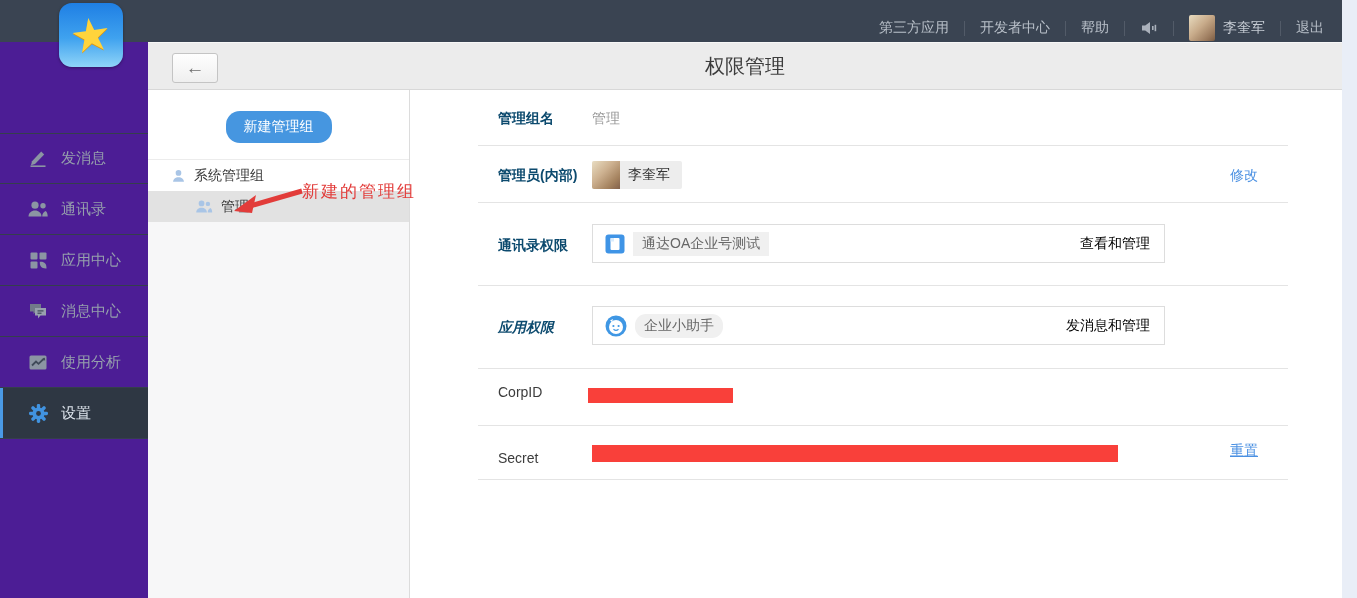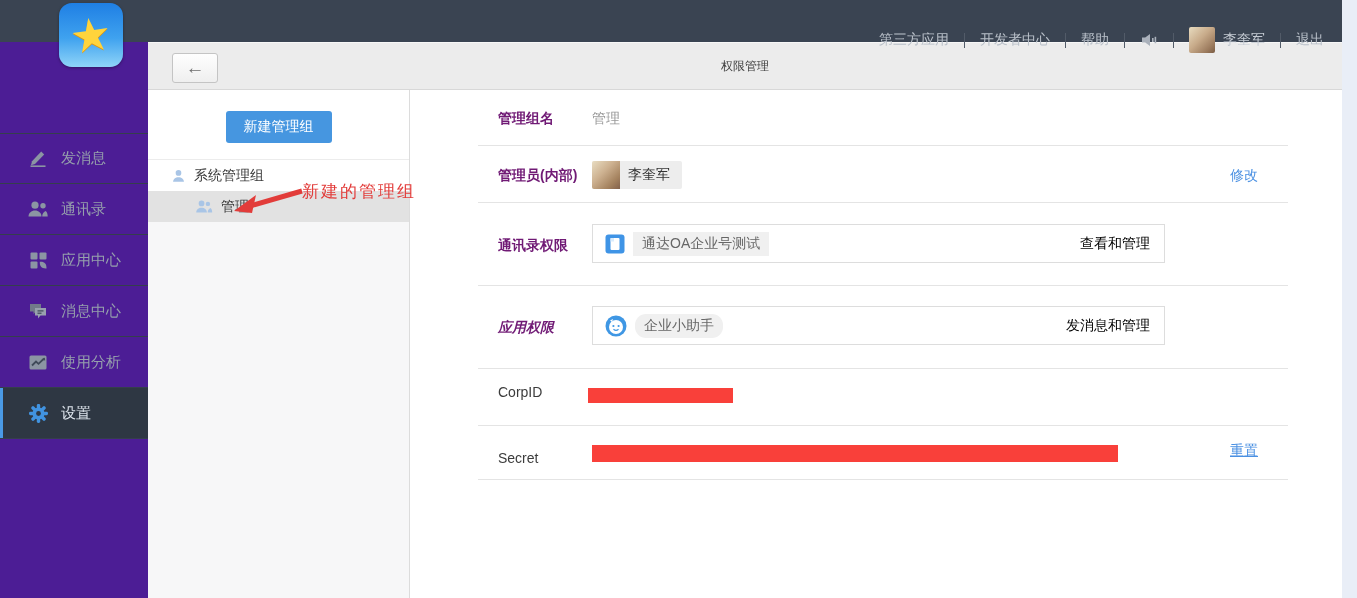--- a/index.html
+++ b/index.html
@@ -4,21 +4,21 @@
 <style>
   * { margin:0; padding:0; box-sizing:border-box; }
   html,body { width:1357px; height:598px; overflow:hidden; }
   body {
     font-family:"Liberation Sans","DejaVu Sans",sans-serif;
     background:#fff; position:relative; color:#333;
   }
   
   .topbar { position:absolute; left:0; top:0; width:1342px; height:42px; background:#3a4452; z-index:30; }
   .app-title { position:absolute; left:148px; top:6px; font-size:24px; color:#fdfdfd; letter-spacing:1px; }
-  .topnav { position:absolute; right:18px; top:16px; height:48px; display:flex; align-items:center; z-index:40; }
+  .topnav { position:absolute; right:18px; top:4px; height:48px; display:flex; align-items:center; z-index:40; }
   .topnav .navitem { color:#b9c0c9; font-size:14px; padding:0 15px; cursor:pointer; white-space:nowrap; }
   .topnav .sep { width:1px; height:15px; background:#525b68; }
   .topnav .speaker { padding:0 15px; display:flex; align-items:center; cursor:pointer; }
   .userwrap { display:flex; align-items:center; padding:0 15px; cursor:pointer; }
   .avatar-sm { width:26px; height:26px; border-radius:2px; margin-right:8px;
     background:linear-gradient(135deg,#e8dcc0 0%,#c8ab8a 45%,#9c7b5e 80%,#7a5c44 100%); }
   .username { color:#c6ccd4; font-size:14px; }
   
   .appicon { position:absolute; left:59px; top:3px; width:64px; height:64px; border-radius:13px; z-index:50;
     background:linear-gradient(180deg,#1f7fe4 0%,#3fa2ef 55%,#8fd4f8 100%);
@@ -30,41 +30,41 @@
   .menuitem { height:51px; display:flex; align-items:center; border-bottom:1px solid #353f4c; cursor:pointer; position:relative; }
   .menuitem:first-child { border-top:1px solid #353f4c; }
   .menuitem .mi-icon { width:22px; margin-left:27px; display:flex; justify-content:center; }
   .menuitem .mi-label { margin-left:12px; font-size:15px; color:#96a0ac; }
   .menuitem.active { background:#2e3743; }
   .menuitem.active::before { content:""; position:absolute; left:0; top:0; width:3px; height:100%; background:#4a9ae6; }
   .menuitem.active .mi-label { color:#dde4ec; }
   
   .page-head { position:absolute; left:148px; top:42px; width:1194px; height:48px;
     background:#ececec; border-bottom:1px solid #d8d8d8; border-top:1px solid #f7f7f7; z-index:10; }
-  .page-title { text-align:center; line-height:46px; font-size:12px; color:#3c3c3c; }
+  .page-title { text-align:center; line-height:46px; font-size:20px; color:#3c3c3c; }
   .back-btn { position:absolute; left:24px; top:10px; width:46px; height:30px;
     background:linear-gradient(180deg,#fefefe,#efefef); border:1px solid #c4c4c4; border-radius:3px;
     color:#6e6e6e; font-size:19px; line-height:27px; text-align:center; cursor:pointer; }
   
   .subpanel { position:absolute; left:148px; top:90px; width:262px; height:508px;
     background:#f7f7f8; border-right:1px solid #dcdcdc; z-index:5; }
   .btn-area { height:70px; background:#fff; text-align:center; padding-top:21px; border-bottom:1px solid #ececec; }
   .new-group-btn { display:inline-block; background:#4696e0; color:#fff; border:none; font-size:14px;
-    padding:7px 18px; border-radius:3px; cursor:pointer; font-family:inherit; }
+    padding:7px 18px; border-radius:14px; cursor:pointer; font-family:inherit; }
   .tree-row { display:flex; align-items:center; cursor:pointer; background:#fff; }
   .tree-row.lvl1 { height:31px; padding-left:23px; }
   .tree-row.lvl2 { height:31px; padding-left:47px; }
   .tree-row.selected { background:#e2e2e2; }
   .tree-label { font-size:14px; color:#3a3a3a; margin-left:8px; }
   .annotation { position:absolute; left:154px; top:90px; color:#e23c3a; font-size:17px; letter-spacing:2px; white-space:nowrap; z-index:8; }
   .anno-arrow { position:absolute; left:86px; top:97px; z-index:8; }
   
   .content { position:absolute; left:410px; top:90px; width:932px; height:508px; background:#fff; }
   .frow { position:absolute; left:0; width:100%; }
-  .flabel { position:absolute; left:88px; font-size:14px; color:#701a75; font-weight:bold; white-space:nowrap; }
+  .flabel { position:absolute; left:88px; font-size:14px; color:#0c4a6e; font-weight:bold; white-space:nowrap; }
   .flabel.plain { font-weight:normal; color:#3c3c3c; }
   .fvalue { position:absolute; left:182px; font-size:14px; color:#999; }
   .divider { position:absolute; left:68px; width:810px; height:1px; background:#e4e4e4; }
   .action-link { position:absolute; right:84px; font-size:14px; color:#4a90e2; cursor:pointer; }
   .admin-chip { position:absolute; left:182px; top:0; height:28px; display:flex; align-items:center;
     background:#ededed; border-radius:2px; overflow:hidden; }
   .avatar-md { width:28px; height:28px; flex:none;
     background:linear-gradient(135deg,#e9ddc2 0%,#cdb190 40%,#a5835f 75%,#82614a 100%); }
   .admin-chip .chip-name { font-size:14px; color:#333; padding:0 12px 0 8px; }
   .perm-box { position:absolute; left:182px; width:573px; height:39px; border:1px solid #ddd;

